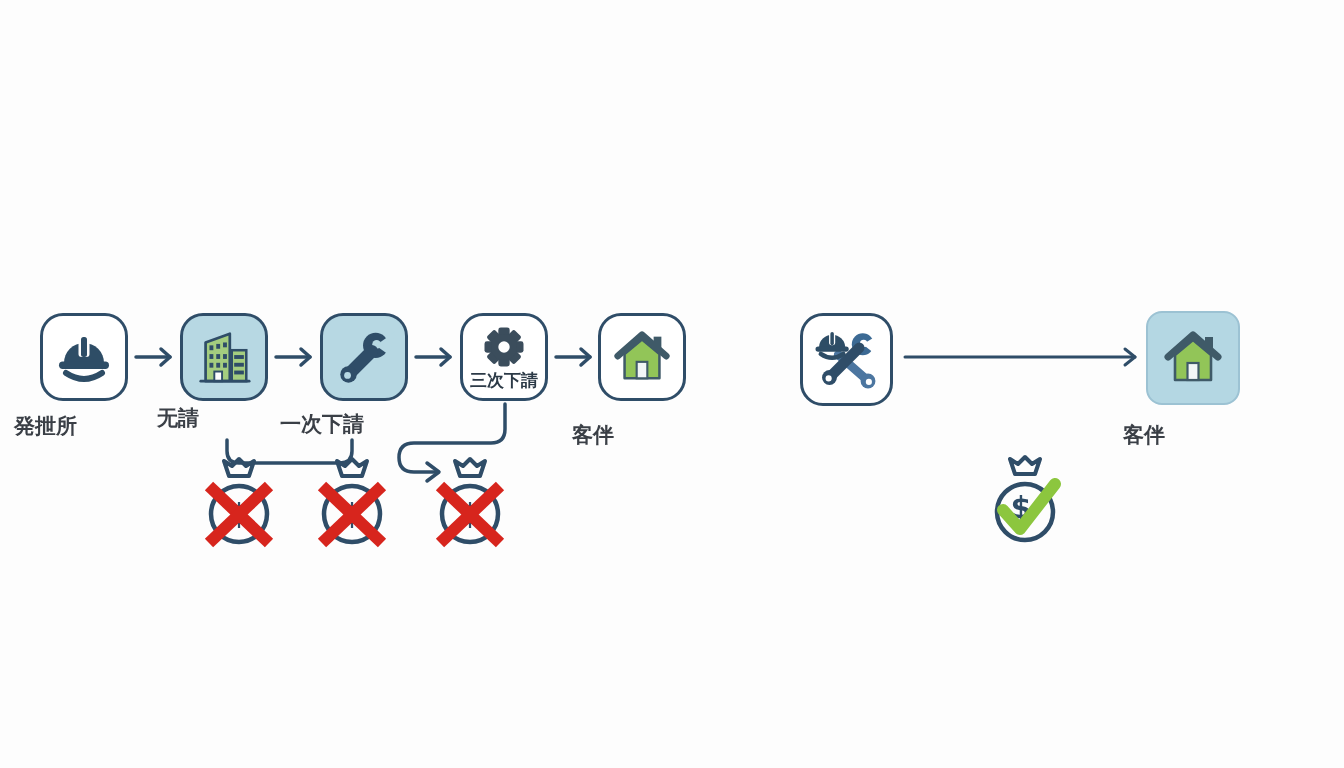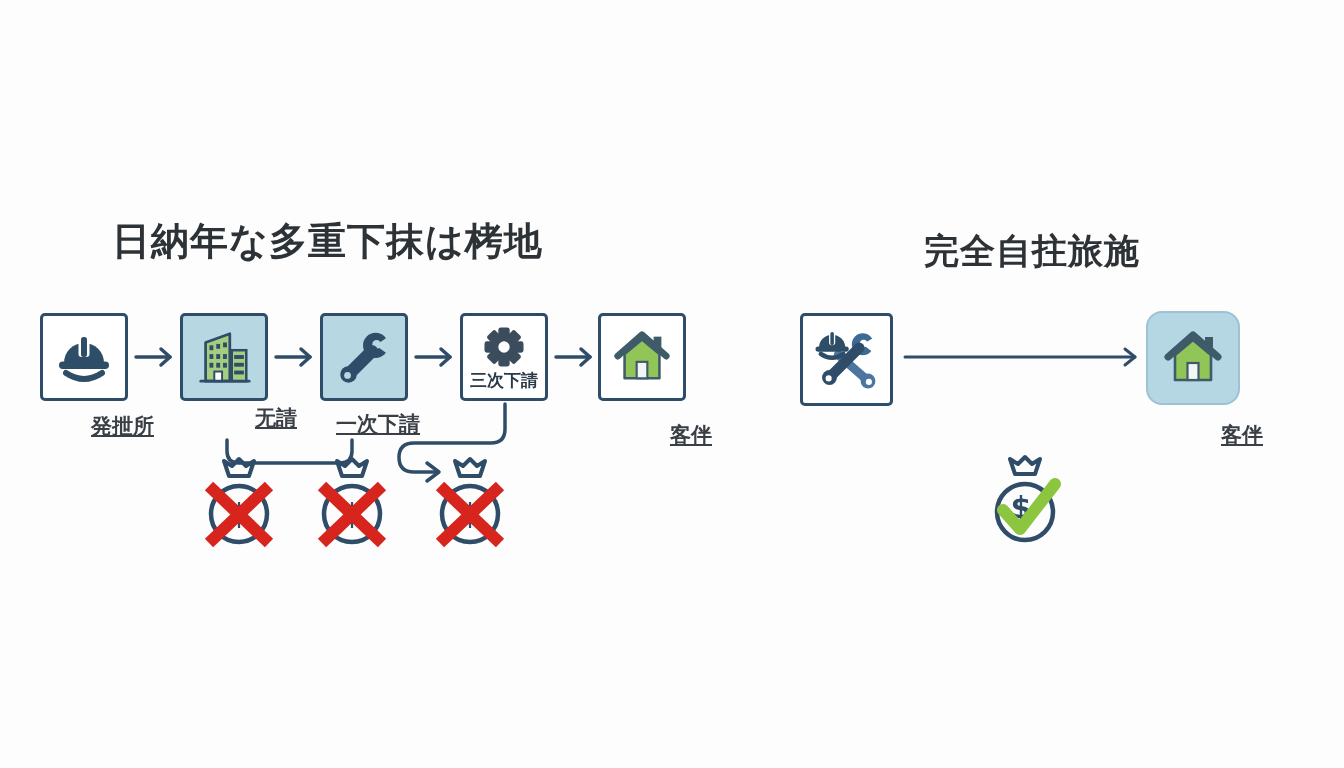--- a/index.html
+++ b/index.html
@@ -4,38 +4,36 @@
 <style>
   html,body{margin:0;padding:0;}
   body{font-family:"DejaVu Sans","Liberation Sans",sans-serif;background:#ffffff;}
   #canvas{position:relative;width:1344px;height:768px;background:#fdfdfd;overflow:hidden;}
 
   .title{position:absolute;font-weight:700;color:#2d3237;letter-spacing:1px;white-space:nowrap;}
   .title-left{left:112px;top:216px;font-size:38px;}
   .title-right{left:924px;top:228px;font-size:35px;}
 
   .node-box{position:absolute;top:313px;width:88px;height:88px;box-sizing:border-box;
-    border:3.5px solid #2f4d68;border-radius:5px;display:flex;align-items:center;justify-content:center;background:#ffffff;}
+    border:3.5px solid #2f4d68;border-radius:23px;display:flex;align-items:center;justify-content:center;background:#ffffff;}
   .bg-blue{background:#b7d8e3;}
   .node-box.with-text{flex-direction:column;justify-content:flex-start;padding-top:5px;}
   .inner-label{font-size:17px;font-weight:700;color:#2c3a47;line-height:1;margin-top:-1px;white-space:nowrap;}
 
-  .node-label{position:absolute;width:140px;text-align:right;font-size:21px;font-weight:600;color:#3a3f46;white-space:nowrap;text-decoration:underline;}
+  .node-label{position:absolute;width:140px;text-align:left;font-size:21px;font-weight:600;color:#3a3f46;white-space:nowrap;}
   .node-label.big{font-size:26px;font-weight:700;color:#33383e;}
 
   .abs{position:absolute;}
   svg{display:block;}
 </style>
 </head>
 <body>
 
 <div id="canvas">
 
-  <div class="title title-left">日納年な多重下抹は栲地</div>
-  <div class="title title-right">完全自拄旅施</div>
 
   <div class="node-box" style="left:40px;">
     <span>
       <svg width="64" height="64" viewBox="0 0 64 64">
         <path d="M12 38 a20 20 0 0 1 40 0 z" fill="#2e4d66"></path>
         <rect x="26.5" y="14" width="11" height="18" rx="3" fill="#fdfdfd"></rect>
         <rect x="29" y="12" width="6" height="20" rx="2.5" fill="#2e4d66"></rect>
         <rect x="7" y="36.5" width="50" height="7.5" rx="3.7" fill="#2e4d66"></rect>
         <path d="M14 48 q18 12 36 0" fill="none" stroke="#2e4d66" stroke-width="6" stroke-linecap="round"></path>
       </svg>

